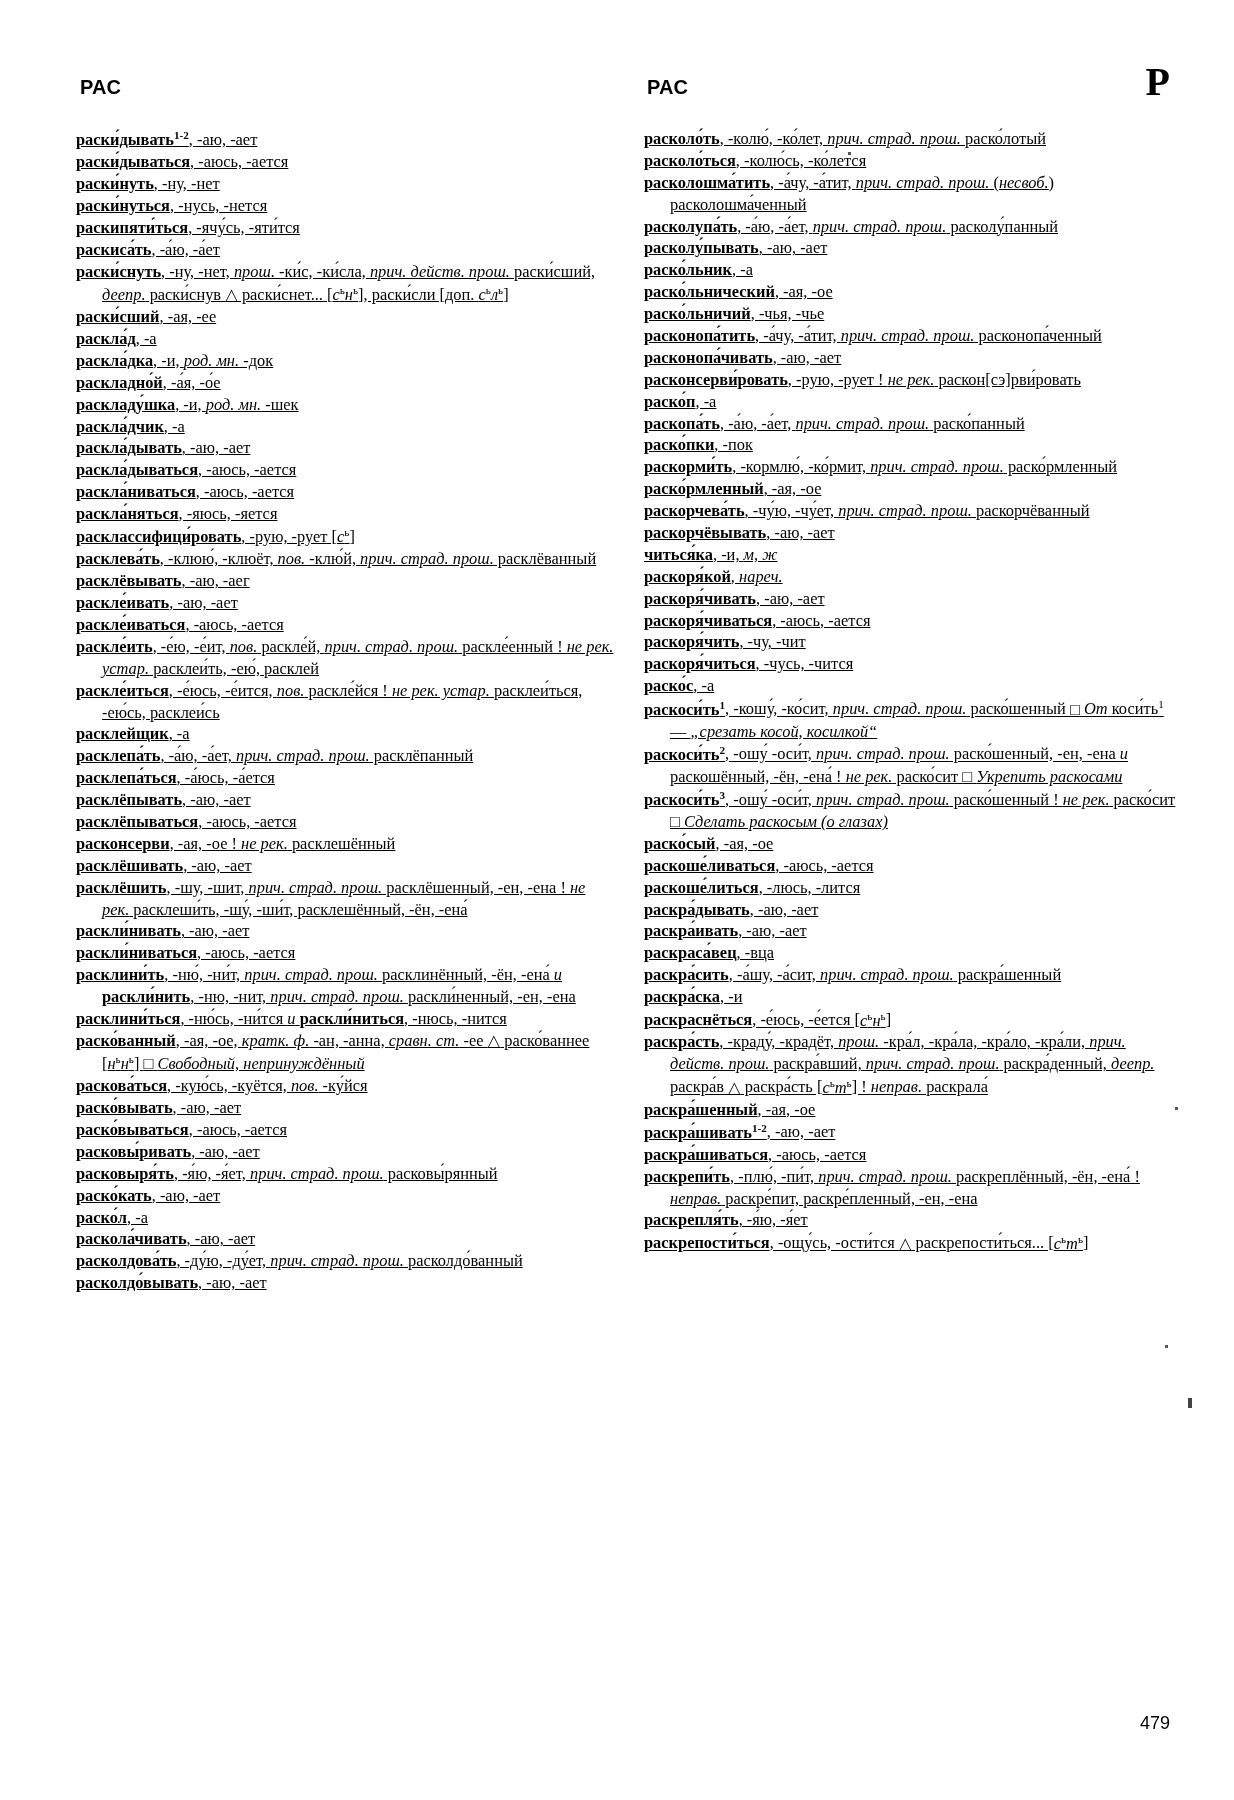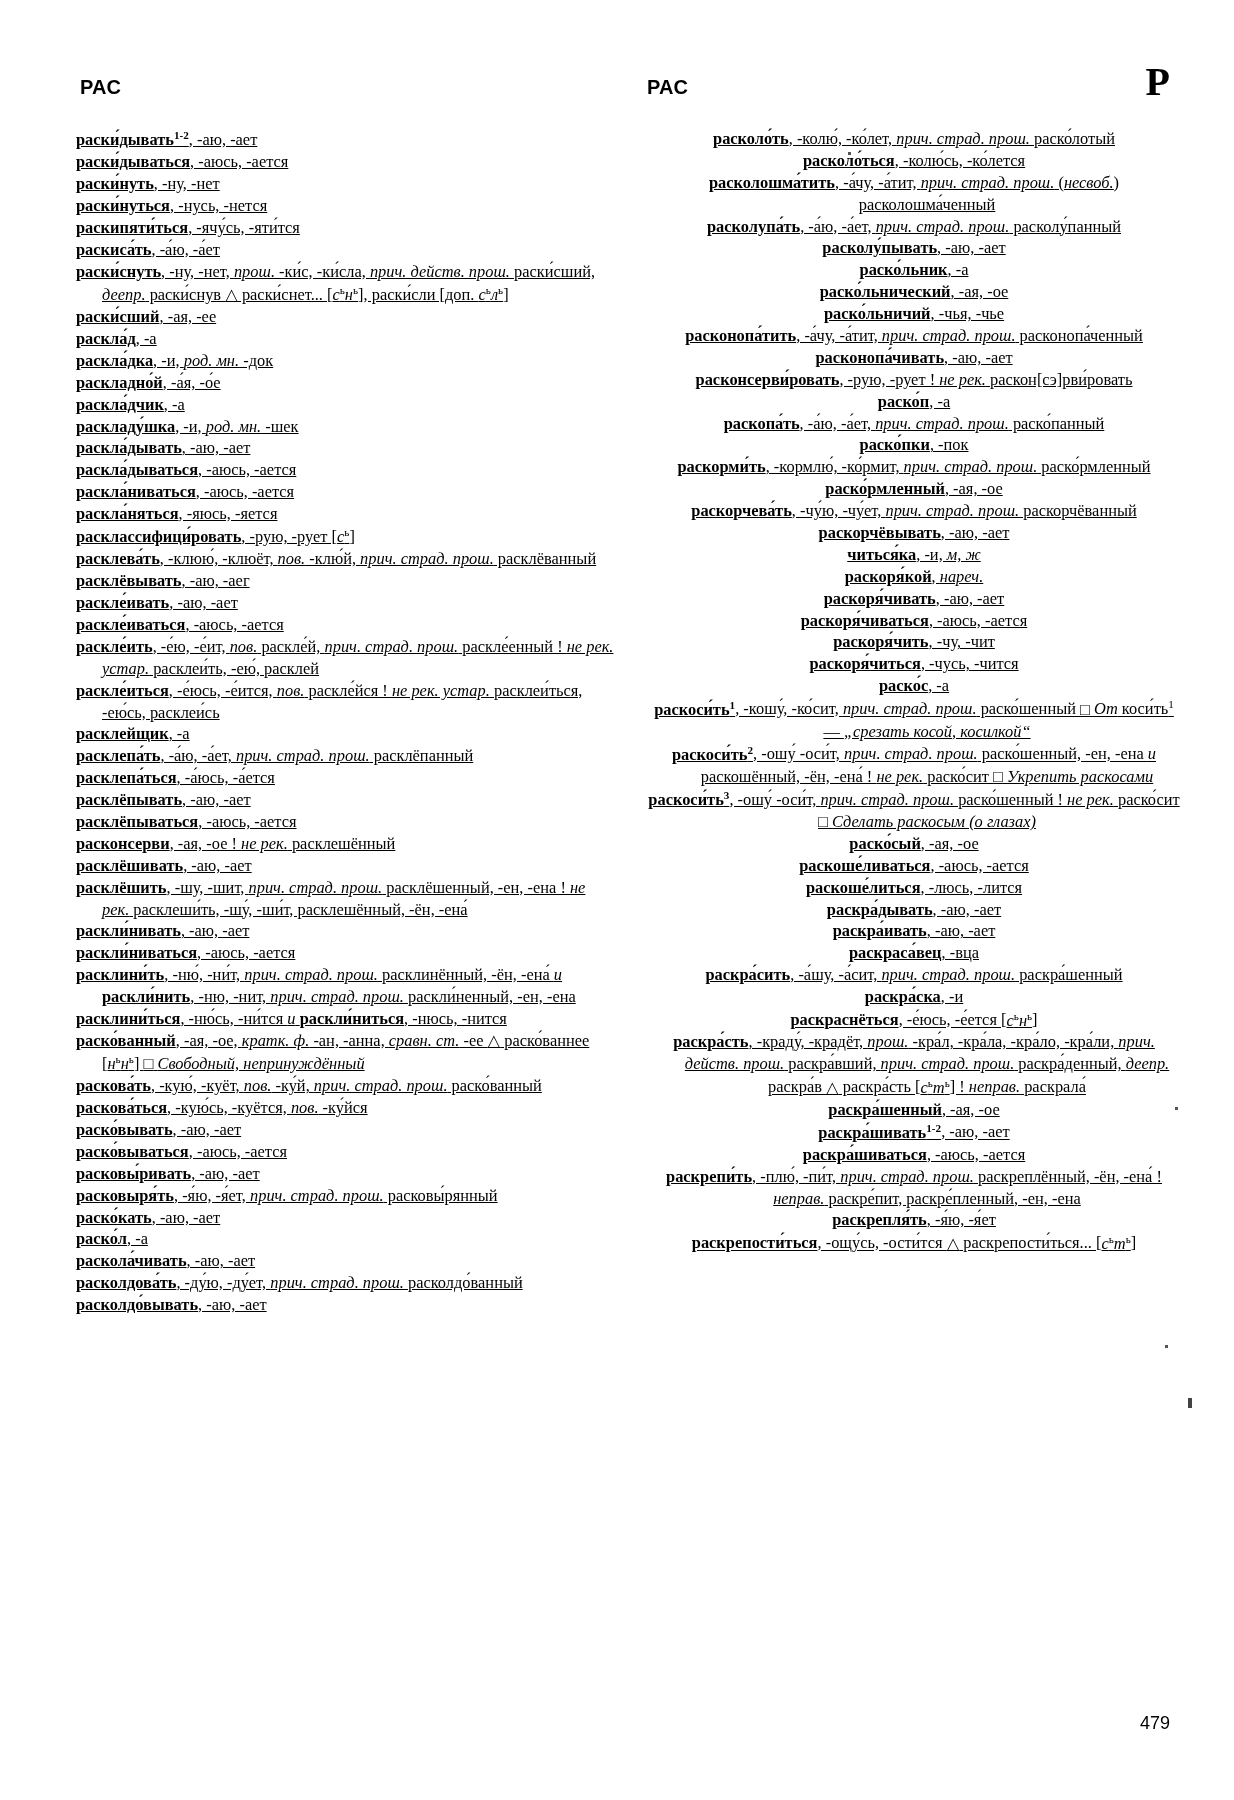--- a/index.html
+++ b/index.html
@@ -58,21 +58,21 @@
   }
   .col {
     position: absolute;
     top: 0;
     width: 540px;
     font-size: 16.4px;
     line-height: 1.335;
     text-decoration: underline;
   }
   .col-left { left: 68px; }
-  .col-right { left: 636px; text-align: center; }
+  .col-right { left: 636px; }
   .entry {
     margin: 0;
     padding: 0 0 0 26px;
     text-indent: -26px;
   }
   b { font-weight: bold; }
   i { font-style: italic; }
   .sup {
     font-size: 0.68em;
     vertical-align: super;
@@ -116,22 +116,22 @@
         <p class="entry"><b>раски́дываться</b>, -аюсь, -ается</p>
         <p class="entry"><b>раски́нуть</b>, -ну, -нет</p>
         <p class="entry"><b>раски́нуться</b>, -нусь, -нется</p>
         <p class="entry"><b>раскипяти́ться</b>, -ячу́сь, -яти́тся</p>
         <p class="entry"><b>раскиса́ть</b>, -а́ю, -а́ет</p>
         <p class="entry"><b>раски́снуть</b>, -ну, -нет, <i>прош.</i> -ки́с, -ки́сла, <i>прич. действ. прош.</i> раски́сший, <i>деепр.</i> раски́снув <span class="tri"></span> раски́снет... [<i>с<span class="supn">ь</span>н<span class="supn">ь</span></i>], раски́сли [доп. <i>с<span class="supn">ь</span>л<span class="supn">ь</span></i>]</p>
         <p class="entry"><b>раски́сший</b>, -ая, -ее</p>
         <p class="entry"><b>раскла́д</b>, -а</p>
         <p class="entry"><b>раскла́дка</b>, -и, <i>род. мн.</i> -док</p>
         <p class="entry"><b>раскладно́й</b>, -а́я, -о́е</p>
+        <p class="entry"><b>расклад<span style="font-weight:bold">у́</span>шка</b>, -и, <i>род. мн.</i> -шек</p>
         <p class="entry"><b>раскла́дчик</b>, -а</p>
-        <p class="entry"><b>расклад<span style="font-weight:bold">у́</span>шка</b>, -и, <i>род. мн.</i> -шек</p>
         <p class="entry"><b>раскла́дывать</b>, -аю, -ает</p>
         <p class="entry"><b>раскла́дываться</b>, -аюсь, -ается</p>
         <p class="entry"><b>раскла́ниваться</b>, -аюсь, -ается</p>
         <p class="entry"><b>раскла́няться</b>, -яюсь, -яется</p>
         <p class="entry"><b>расклассифици́ровать</b>, -рую, -рует [<i>с<span class="supn">ь</span></i>]</p>
         <p class="entry"><b>расклева́ть</b>, -клюю́, -клюёт, <i>пов.</i> -клю́й, <i>прич. страд. прош.</i> расклёванный</p>
         <p class="entry"><b>расклёвывать</b>, -аю, -аег</p>
         <p class="entry"><b>раскле́ивать</b>, -аю, -ает</p>
         <p class="entry"><b>раскле́иваться</b>, -аюсь, -ается</p>
         <p class="entry"><b>раскле́ить</b>, -е́ю, -е́ит, <i>пов.</i> раскле́й, <i>прич. страд. прош.</i> раскле́енный ! <i>не рек. устар.</i> расклеи́ть, -ею́, расклей</p>
@@ -142,21 +142,20 @@
         <p class="entry"><b>расклёпывать</b>, -аю, -ает</p>
         <p class="entry"><b>расклёпываться</b>, -аюсь, -ается</p>
         <p class="entry"><b>расконсерви</b>, -ая, -ое ! <i>не рек.</i> расклешённый</p>
         <p class="entry"><b>расклёшивать</b>, -аю, -ает</p>
         <p class="entry"><b>расклёшить</b>, -шу, -шит, <i>прич. страд. прош.</i> расклёшенный, -ен, -ена ! <i>не рек.</i> расклеши́ть, -шу́, -ши́т, расклешённый, -ён, -ена́</p>
         <p class="entry"><b>раскли́нивать</b>, -аю, -ает</p>
         <p class="entry"><b>раскли́ниваться</b>, -аюсь, -ается</p>
         <p class="entry"><b>расклини́ть</b>, -ню́, -ни́т, <i>прич. страд. прош.</i> расклинённый, -ён, -ена́ <i>и</i> <b>раскли́нить</b>, -ню, -нит, <i>прич. страд. прош.</i> раскли́ненный, -ен, -ена</p>
         <p class="entry"><b>расклини́ться</b>, -ню́сь, -ни́тся <i>и</i> <b>раскли́ниться</b>, -нюсь, -нится</p>
         <p class="entry"><b>раско́ванный</b>, -ая, -ое, <i>кратк. ф.</i> -ан, -анна, <i>сравн. ст.</i> -ее <span class="tri"></span> раско́ваннее [<i>н<span class="supn">ь</span>н<span class="supn">ь</span></i>] <span class="sq"></span> <i>Свободный, непринуждённый</i></p>
-        <p class="entry"><b>раскова́ть</b>, -кую́, -куёт, <i>пов.</i> -ку́й, <i>прич. страд. прош.</i> раско́ванный</p>
         <p class="entry"><b>раскова́ться</b>, -кую́сь, -куётся, <i>пов.</i> -ку́йся</p>
         <p class="entry"><b>раско́вывать</b>, -аю, -ает</p>
         <p class="entry"><b>раско́вываться</b>, -аюсь, -ается</p>
         <p class="entry"><b>расковы́ривать</b>, -аю, -ает</p>
         <p class="entry"><b>расковыря́ть</b>, -я́ю, -я́ет, <i>прич. страд. прош.</i> расковы́рянный</p>
         <p class="entry"><b>раско́кать</b>, -аю, -ает</p>
         <p class="entry"><b>раско́л</b>, -а</p>
         <p class="entry"><b>раскола́чивать</b>, -аю, -ает</p>
         <p class="entry"><b>расколдова́ть</b>, -ду́ю, -ду́ет, <i>прич. страд. прош.</i> расколдо́ванный</p>
         <p class="entry"><b>расколдо́вывать</b>, -аю, -ает</p>

